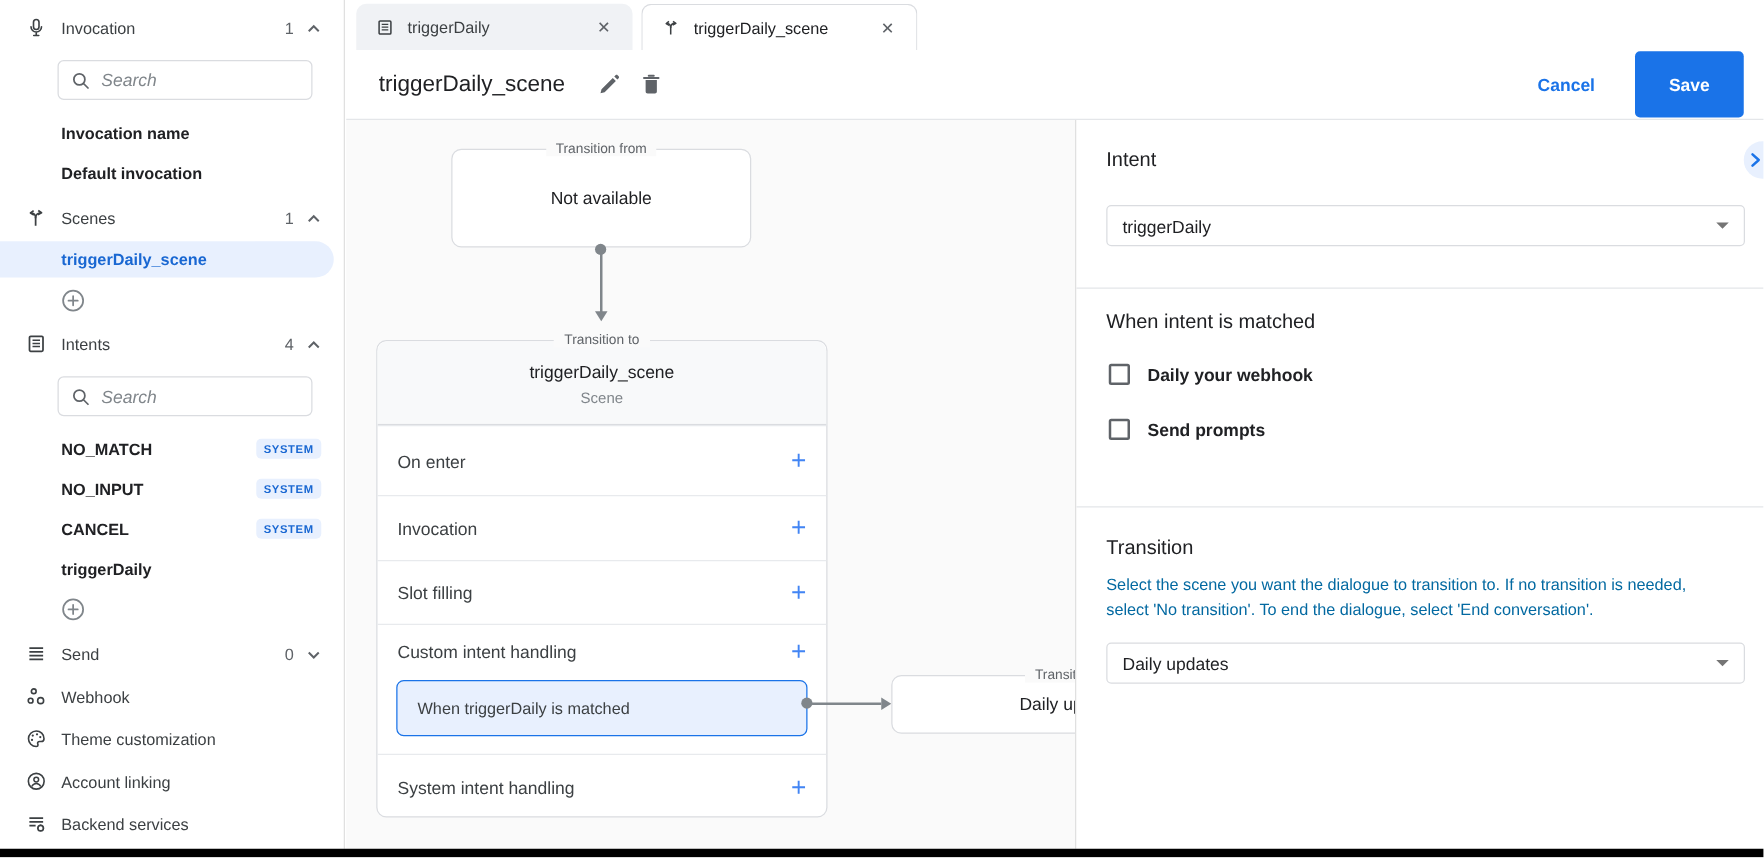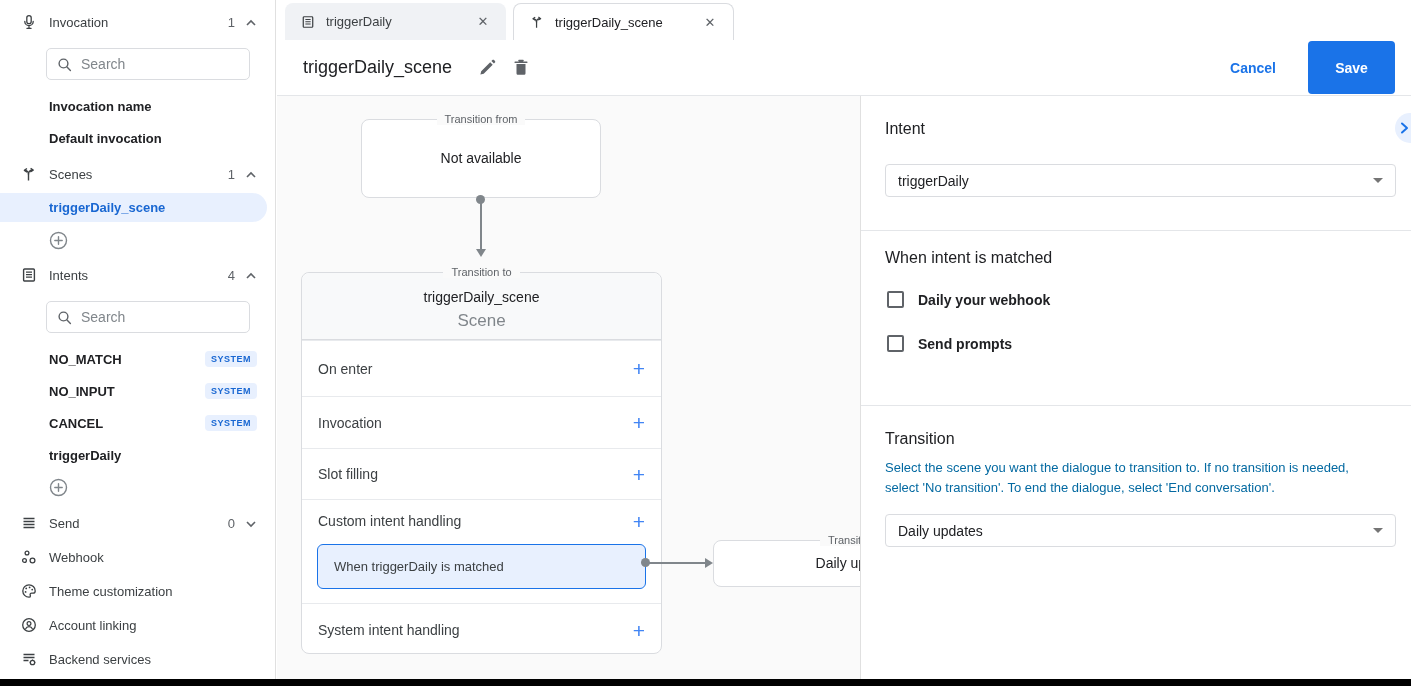--- a/index.html
+++ b/index.html
@@ -11,21 +11,21 @@
   .sidebar { position:absolute; left:0; top:0; width:276px; height:679px; background:#fff; border-right:1px solid #e0e0e0; overflow:hidden; }
   .srow { display:flex; align-items:center; height:34px; padding:0 18px 0 20px; font-size:13px; color:#3c4043; cursor:pointer; }
   .srow .sicon { width:17px; height:17px; margin-right:12px; flex:0 0 17px; display:flex; align-items:center; justify-content:center; }
   .srow .slabel { flex:1; }
   .srow .scount { color:#5f6368; margin-right:10px; }
   .sitem { display:flex; align-items:center; height:32px; padding-left:49px; padding-right:18px; font-size:13px; font-weight:bold; color:#202124; cursor:pointer; }
   .sitem .badge { margin-left:auto; font-size:9px; font-weight:bold; letter-spacing:.5px; color:#1967d2; background:#e8f0fe; border-radius:4px; padding:3px 6px; }
   .sel-pill { display:flex; align-items:center; height:29px; margin:2px 8px 2px 0; padding-left:49px; background:#e8f0fe; border-radius:0 15px 15px 0; font-size:13px; font-weight:bold; color:#1967d2; cursor:pointer; }
   .searchbox { display:flex; align-items:center; height:32px; margin:9px 25px 10px 46px; border:1px solid #dadce0; border-radius:5px; padding:0 10px; background:#fff; }
   .searchbox svg { margin-right:9px; flex:0 0 auto; }
-  .searchbox input { border:none; outline:none; width:100%; font-size:14px; color:#202124; font-family:"Liberation Sans",sans-serif; background:transparent; }
+  .searchbox input { border:none; outline:none; width:100%; font-size:14px; color:#202124; font-family:"Liberation Sans",sans-serif; background:transparent;font-style:italic; }
   .searchbox input::placeholder { color:#80868b; }
   .addrow { display:flex; align-items:center; height:32px; padding-left:49px; cursor:pointer; }
 
   
   .tabbar { position:absolute; left:277px; top:0; width:1134px; height:40px; background:#fff; display:flex; align-items:flex-end; }
   .tab { display:flex; align-items:center; height:37px; width:221px; border-radius:8px 8px 0 0; padding:0 14px 0 16px; font-size:13px; cursor:pointer; }
   .tab.inactive { background:#f0f2f5; margin-left:8px; color:#3c4043; }
   .tab.active { background:#fff; border:1px solid #dadce0; border-bottom:none; margin-left:7px; color:#202124; }
   .tab .ticon { width:15px; height:15px; margin-right:10px; display:flex; align-items:center; }
   .tab .tlabel { flex:1; }
@@ -42,21 +42,21 @@
 
   
   .canvas { position:absolute; left:277px; top:96px; width:583px; height:583px; background:#fafafa; overflow:hidden; }
   .legend { position:absolute; top:-7px; left:0; right:0; text-align:center; font-size:11px; color:#5f6368; pointer-events:none; }
   .legend span { background:#fafafa; padding:0 8px; }
   .tf-box { position:absolute; left:84px; top:23px; width:240px; height:79px; background:#fff; border:1px solid #dadce0; border-radius:8px; }
   .tf-text { position:absolute; left:0; right:0; top:30px; text-align:center; font-size:14px; color:#202124; }
   .scene-card { position:absolute; left:24px; top:176px; width:361px; height:382px; background:#fff; border:1px solid #dadce0; border-radius:8px; }
   .scene-head { height:67px; background:#f8f9fa; border-bottom:1px solid #dadce0; border-radius:8px 8px 0 0; text-align:center; padding-top:16px; cursor:pointer; }
   .scene-head .st { font-size:14px; color:#202124; }
-  .scene-head .ss { font-size:17px; color:#80868b; margin-top:6px; }
+  .scene-head .ss { font-size:12px; color:#80868b; margin-top:6px; }
   .srow2 { position:relative; display:flex; align-items:center; padding:0 16px; font-size:14px; color:#3c4043; border-top:1px solid #e8eaed; }
   .srow2:first-of-type { border-top:none; }
   .srow2 .plus { margin-left:auto; color:#4285f4; font-size:21px; font-weight:normal; line-height:1; cursor:pointer; }
   .plus::before { content:"+"; }
   .handler { position:relative; margin:2px 15px 14px 15px; height:45px; display:flex; align-items:center; background:#e8f0fe; border:1.5px solid #1a73e8; border-radius:6px; padding:0 16px; font-size:13px; color:#3c4043; cursor:pointer; }
   .target-box { position:absolute; left:436px; top:444px; width:290px; height:47px; background:#fff; border:1px solid #dadce0; border-radius:8px; }
   .target-text { position:absolute; left:0; right:0; top:14px; text-align:center; font-size:14px; color:#202124; }
   .conn-dot { position:absolute; width:9px; height:9px; border-radius:50%; background:#80868b; }
   .conn-vline { position:absolute; width:2px; background:#80868b; }
   .conn-hline { position:absolute; height:2px; background:#80868b; }

